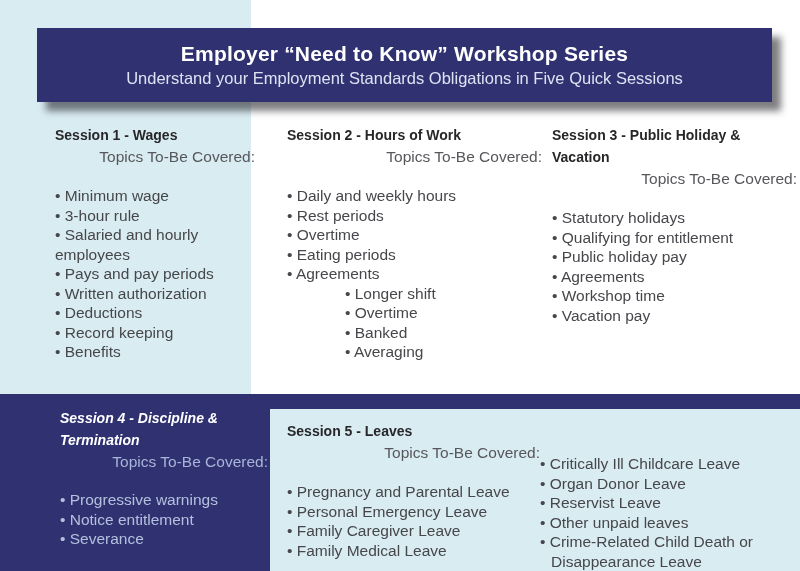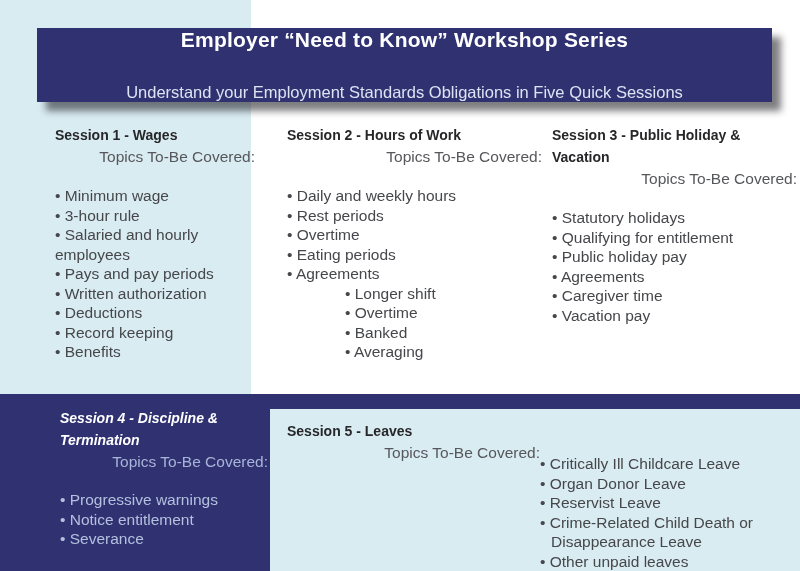--- a/index.html
+++ b/index.html
@@ -15,21 +15,21 @@
   }
   .band-bottom {
     position:absolute; left:0; top:394px; width:800px; height:177px;
     background:#2f3170;
   }
   
   .banner {
     position:absolute; left:37px; top:28px; width:735px; height:74px;
     background:#2f3170; color:#ffffff;
     box-shadow:9px 9px 7px rgba(22,22,28,0.55);
-    display:flex; flex-direction:column; align-items:center; justify-content:space-between;
+    display:flex; flex-direction:column; align-items:center; justify-content:center;
     text-align:center;
   }
   .banner-title { font-size:21px; font-weight:bold; letter-spacing:0.2px; }
   .banner-subtitle { font-size:16.5px; color:#dde3f3; margin-top:3px; }
 
   
   .col { position:absolute; top:124px; }
   .col1 { left:55px;  width:200px; }
   .col2 { left:287px; width:255px; }
   .col3 { left:552px; width:245px; }
@@ -108,44 +108,50 @@
 </section>
 
 <section class="col col3">
   <h2 class="session-title">Session 3 - Public Holiday &amp; Vacation</h2>
   <div class="topics-label">Topics To-Be Covered:</div>
   <ul class="bullets">
     <li>Statutory holidays</li>
     <li>Qualifying for entitlement</li>
     <li>Public holiday pay</li>
     <li>Agreements</li>
-    <li>Caregiver time</li>
+    <li>Workshop time</li>
     <li>Vacation pay</li>
   </ul>
 </section>
 
 <section class="session4">
   <h2 class="session-title">Session 4 - Discipline &amp; Termination</h2>
   <div class="topics-label">Topics To-Be Covered:</div>
   <ul class="bullets">
     <li>Progressive warnings</li>
     <li>Notice entitlement</li>
     <li>Severance</li>
   </ul>
 </section>
 
 <section class="session5-box">
   <h2 class="session-title">Session 5 - Leaves</h2>
   <div class="s5-cols">
     <div class="s5-left">
       <div class="topics-label">Topics To-Be Covered:</div>
+      <ul class="bullets">
+        <li>Pregnancy and Parental Leave</li>
+        <li>Personal Emergency Leave</li>
+        <li>Family Caregiver Leave</li>
+        <li>Family Medical Leave</li>
+      </ul>
     </div>
     <div class="s5-right">
       <ul class="bullets hang">
         <li>Critically Ill Childcare Leave</li>
         <li>Organ Donor Leave</li>
         <li>Reservist Leave</li>
+        <li>Other unpaid leaves</li>
         <li>Crime-Related Child Death or Disappearance Leave</li>
-        <li>Other unpaid leaves</li>
       </ul>
     </div>
   </div>
 </section>
 
 </body></html>

